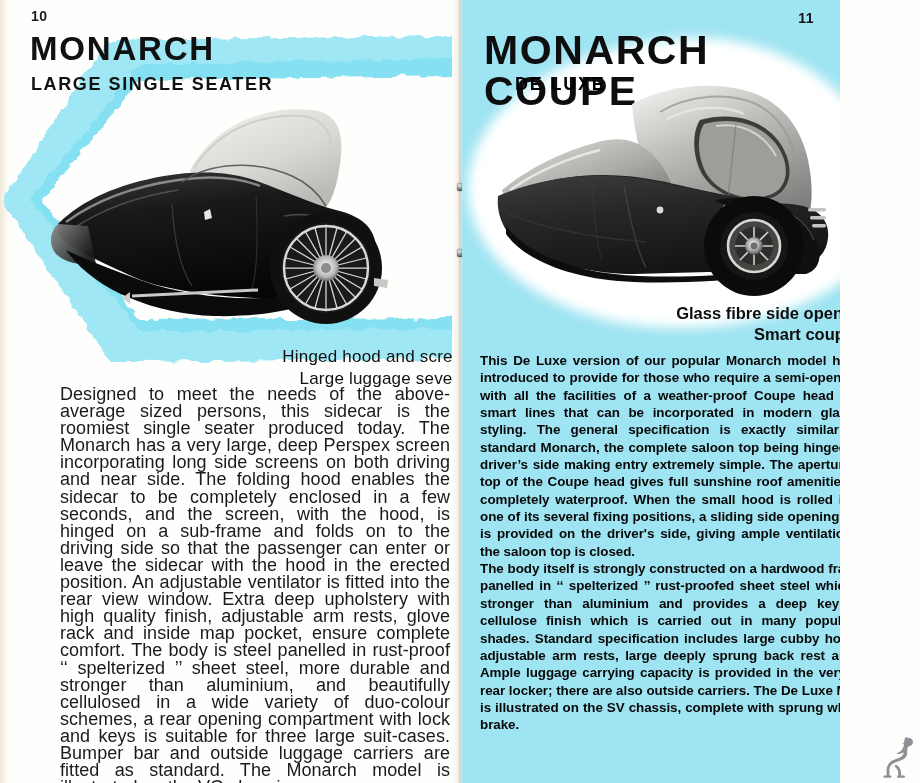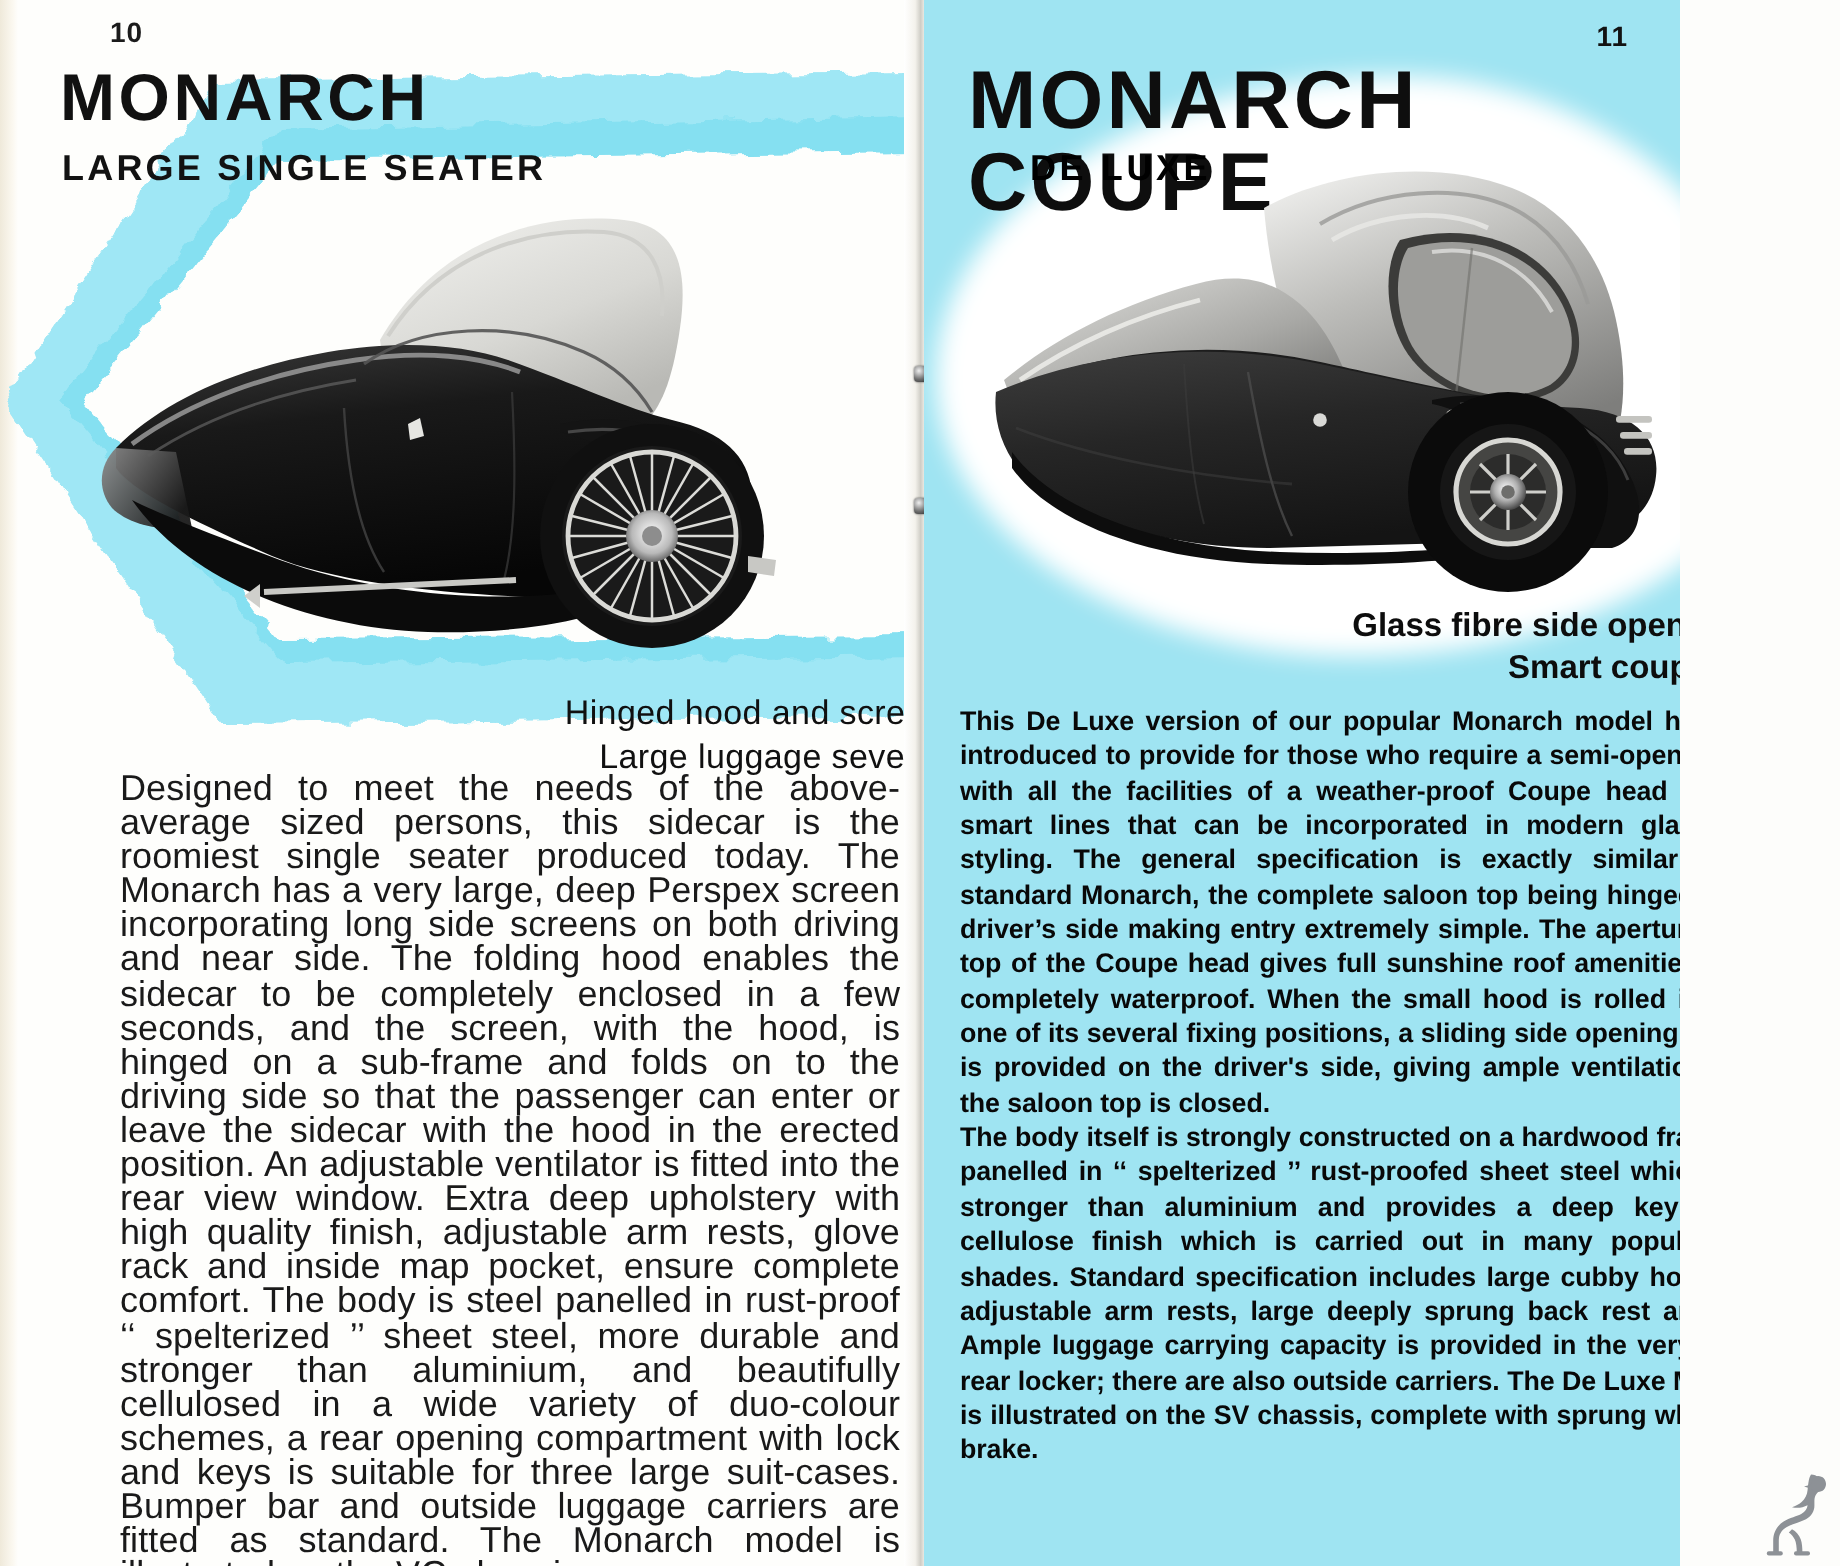--- a/index.html
+++ b/index.html
@@ -21,21 +21,21 @@
     position:absolute;left:0;top:0;width:9px;height:783px;
     background:linear-gradient(to right,#efe9da,#fbf8f0 70%,#fefefc);
   }
   .hexband{
     position:absolute;left:-10px;top:14px;width:480px;height:352px;
   }
   .hexband svg{display:block;}
 
   .pg-num-l{
     position:absolute;left:31px;top:8px;
-    font-size:14px;font-weight:600;color:#1b1b1b;letter-spacing:.5px;margin-left:24px;
+    font-size:14px;font-weight:600;color:#1b1b1b;letter-spacing:.5px;
   }
   .pg-num-r{
     position:absolute;right:26px;top:10px;
     font-size:14px;font-weight:600;color:#121212;letter-spacing:.5px;
   }
   .title-l{
     position:absolute;left:30px;top:32px;
     font-size:33px;font-weight:700;letter-spacing:1.8px;color:#111;
     line-height:1;
   }

